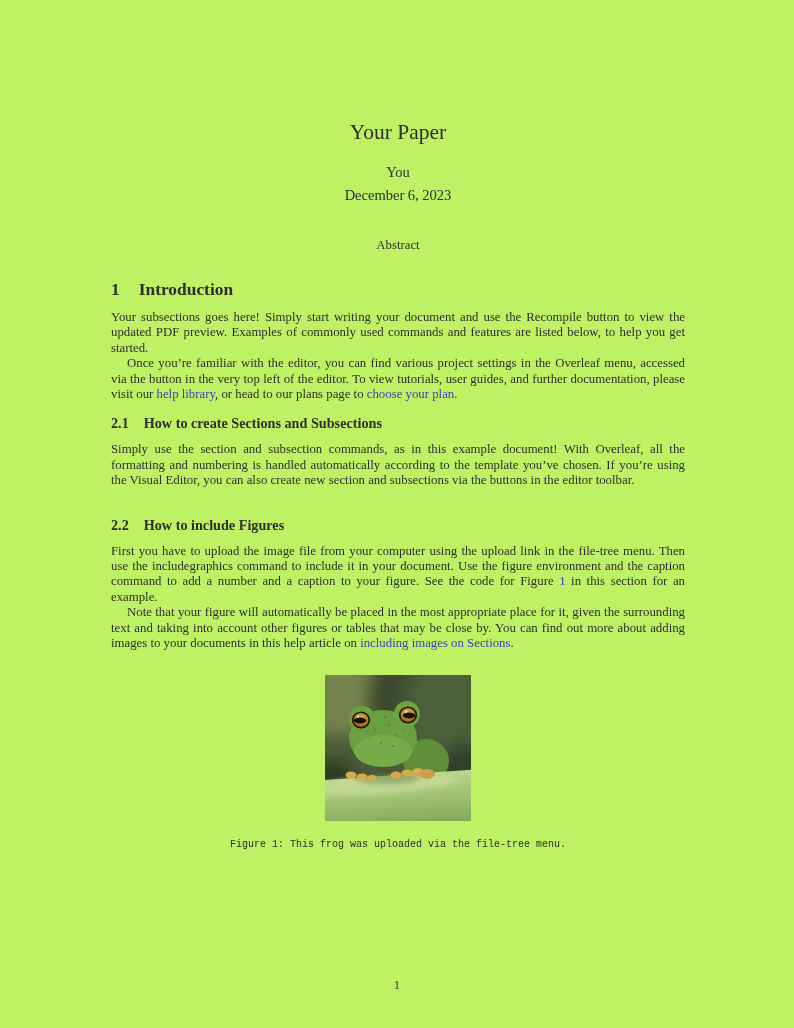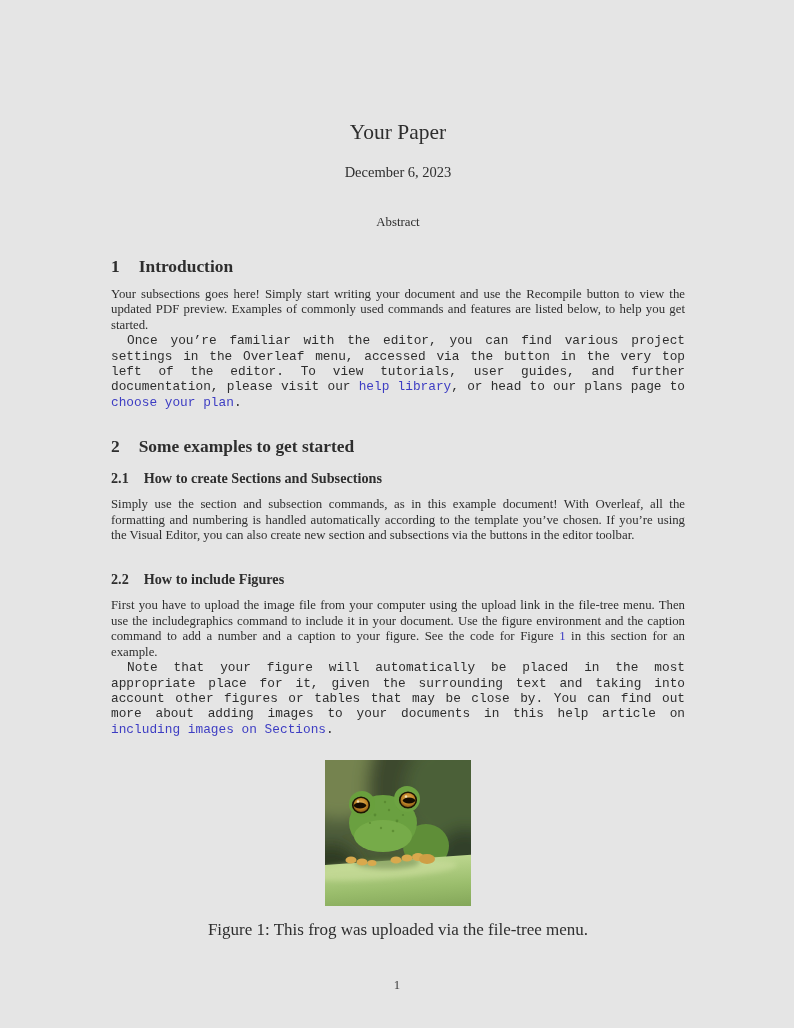--- a/index.html
+++ b/index.html
@@ -1,21 +1,21 @@
 <!DOCTYPE html>
 <html><head>
 <meta charset="utf-8">
 <style>
   * { margin: 0; padding: 0; box-sizing: border-box; }
   html, body { background: #ffffff; }
   .page {
     position: relative;
     width: 794px;
     height: 1028px;
-    background: #e5e5e5;
+    background: #bef264;
     font-family: "Liberation Serif", "DejaVu Serif", serif;
     color: #2e2e2e;
     overflow: hidden;
   }
   .content {
     position: absolute;
     left: 111px;
     top: 0;
     width: 574px;
   }
@@ -26,21 +26,21 @@
     font-weight: 400;
     line-height: 26px;
   }
   .doc-author {
     margin-top: 19px;
     text-align: center;
     font-size: 14.5px;
     line-height: 17px;
   }
   .doc-date {
-    margin-top: 19px;
+    margin-top: 6px;
     text-align: center;
     font-size: 14.5px;
     line-height: 17px;
   }
   .abstract-head {
     margin-top: 34px;
     text-align: center;
     font-size: 12.8px;
     font-weight: 400;
     line-height: 15px;
@@ -66,71 +66,72 @@
     line-height: 17px;
   }
   h3.subsec .sec-num { margin-right: 15px; }
   h3.subsec.first { margin-top: 13px; }
   p.body-par {
     margin-top: 10px;
     font-size: 12.8px;
     line-height: 15.4px;
     text-align: justify;
   }
-  p.body-par.cont { margin-top: 0; text-indent: 16px; font-family: Liberation Mono, monospace; }
+  p.body-par.cont { margin-top: 0; text-indent: 16px; }
   a.doc-link {
     color: #3d3dc3;
     text-decoration: none;
     cursor: pointer;
   }
   .figure-block {
     margin-top: 23px;
     text-align: center;
   }
   .figure-img-wrap {
     display: inline-block;
     width: 146px;
     height: 146px;
     overflow: hidden;
     line-height: 0;
   }
   .figure-caption {
     margin-top: 12px;
     text-align: center;
-    font-size: 17px;
+    font-size: 10px;
     line-height: 15px;
+    font-family: Liberation Mono, monospace;
   }
   .page-number {
     position: absolute;
     left: 0;
     right: 0;
     top: 978px;
     text-align: center;
     font-size: 12.8px;
     color: #3a3a3a;
   }
 </style>
 </head>
 <body>
 
 <div class="page">
   <div class="content">
 
     <h1 class="doc-title">Your Paper</h1>
+    <div class="doc-author">You</div>
     <div class="doc-date">December 6, 2023</div>
 
     <div class="abstract-head">Abstract</div>
 
     <h2 class="sec"><span class="sec-num">1</span><span class="sec-title">Introduction</span></h2>
 
     <p class="body-par"><span>Your subsections goes here! Simply start writing your document and use the Recompile button to view the updated PDF preview. Examples of commonly used commands and features are listed below, to help you get started.</span></p>
 
     <p class="body-par cont"><span>Once you’re familiar with the editor, you can find various project settings in the Overleaf menu, accessed via the button in the very top left of the editor. To view tutorials, user guides, and further documentation, please visit our </span><a class="doc-link">help library</a><span>, or head to our plans page to </span><a class="doc-link">choose your plan</a><span>.</span></p>
 
-    <h2 class="sec"><span class="sec-num">2</span><span class="sec-title">Some examples to get started</span></h2>
 
     <h3 class="subsec first"><span class="sec-num">2.1</span><span class="sec-title">How to create Sections and Subsections</span></h3>
 
     <p class="body-par"><span>Simply use the section and subsection commands, as in this example document! With Overleaf, all the formatting and numbering is handled automatically according to the template you’ve chosen. If you’re using the Visual Editor, you can also create new section and subsections via the buttons in the editor toolbar.</span></p>
 
     <h3 class="subsec"><span class="sec-num">2.2</span><span class="sec-title">How to include Figures</span></h3>
 
     <p class="body-par"><span>First you have to upload the image file from your computer using the upload link in the file-tree menu. Then use the includegraphics command to include it in your document. Use the figure environment and the caption command to add a number and a caption to your figure. See the code for Figure </span><a class="doc-link">1</a><span> in this section for an example.</span></p>
 
     <p class="body-par cont"><span>Note that your figure will automatically be placed in the most appropriate place for it, given the surrounding text and taking into account other figures or tables that may be close by. You can find out more about adding images to your documents in this help article on </span><a class="doc-link">including images on Sections</a><span>.</span></p>

